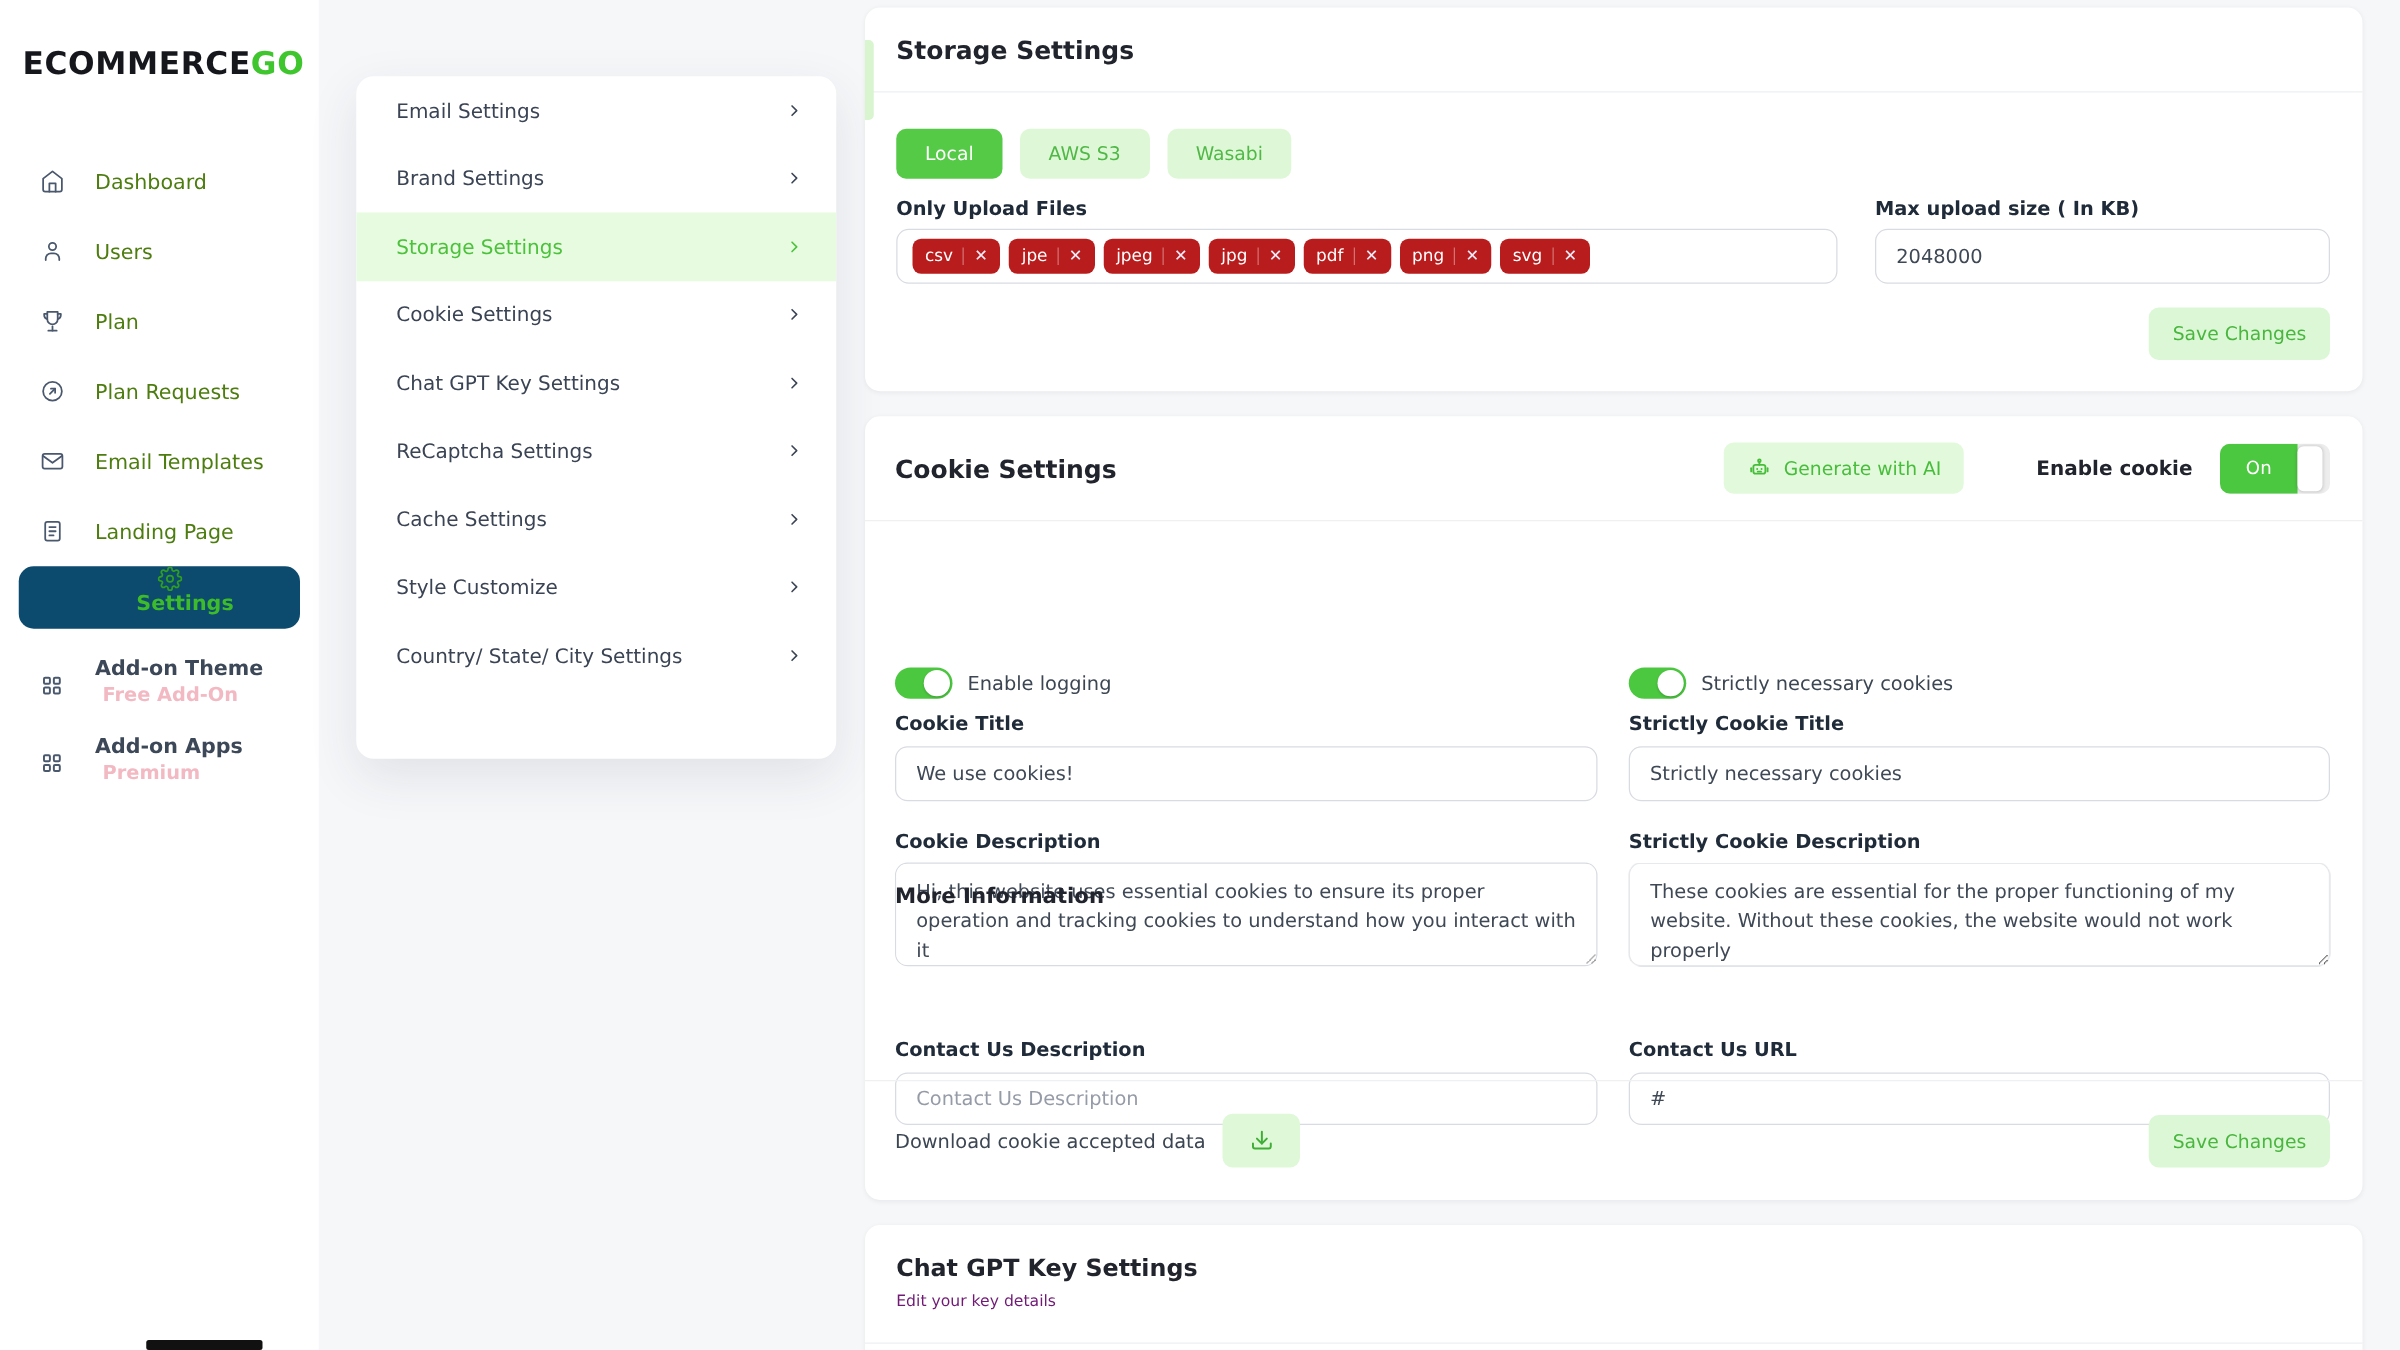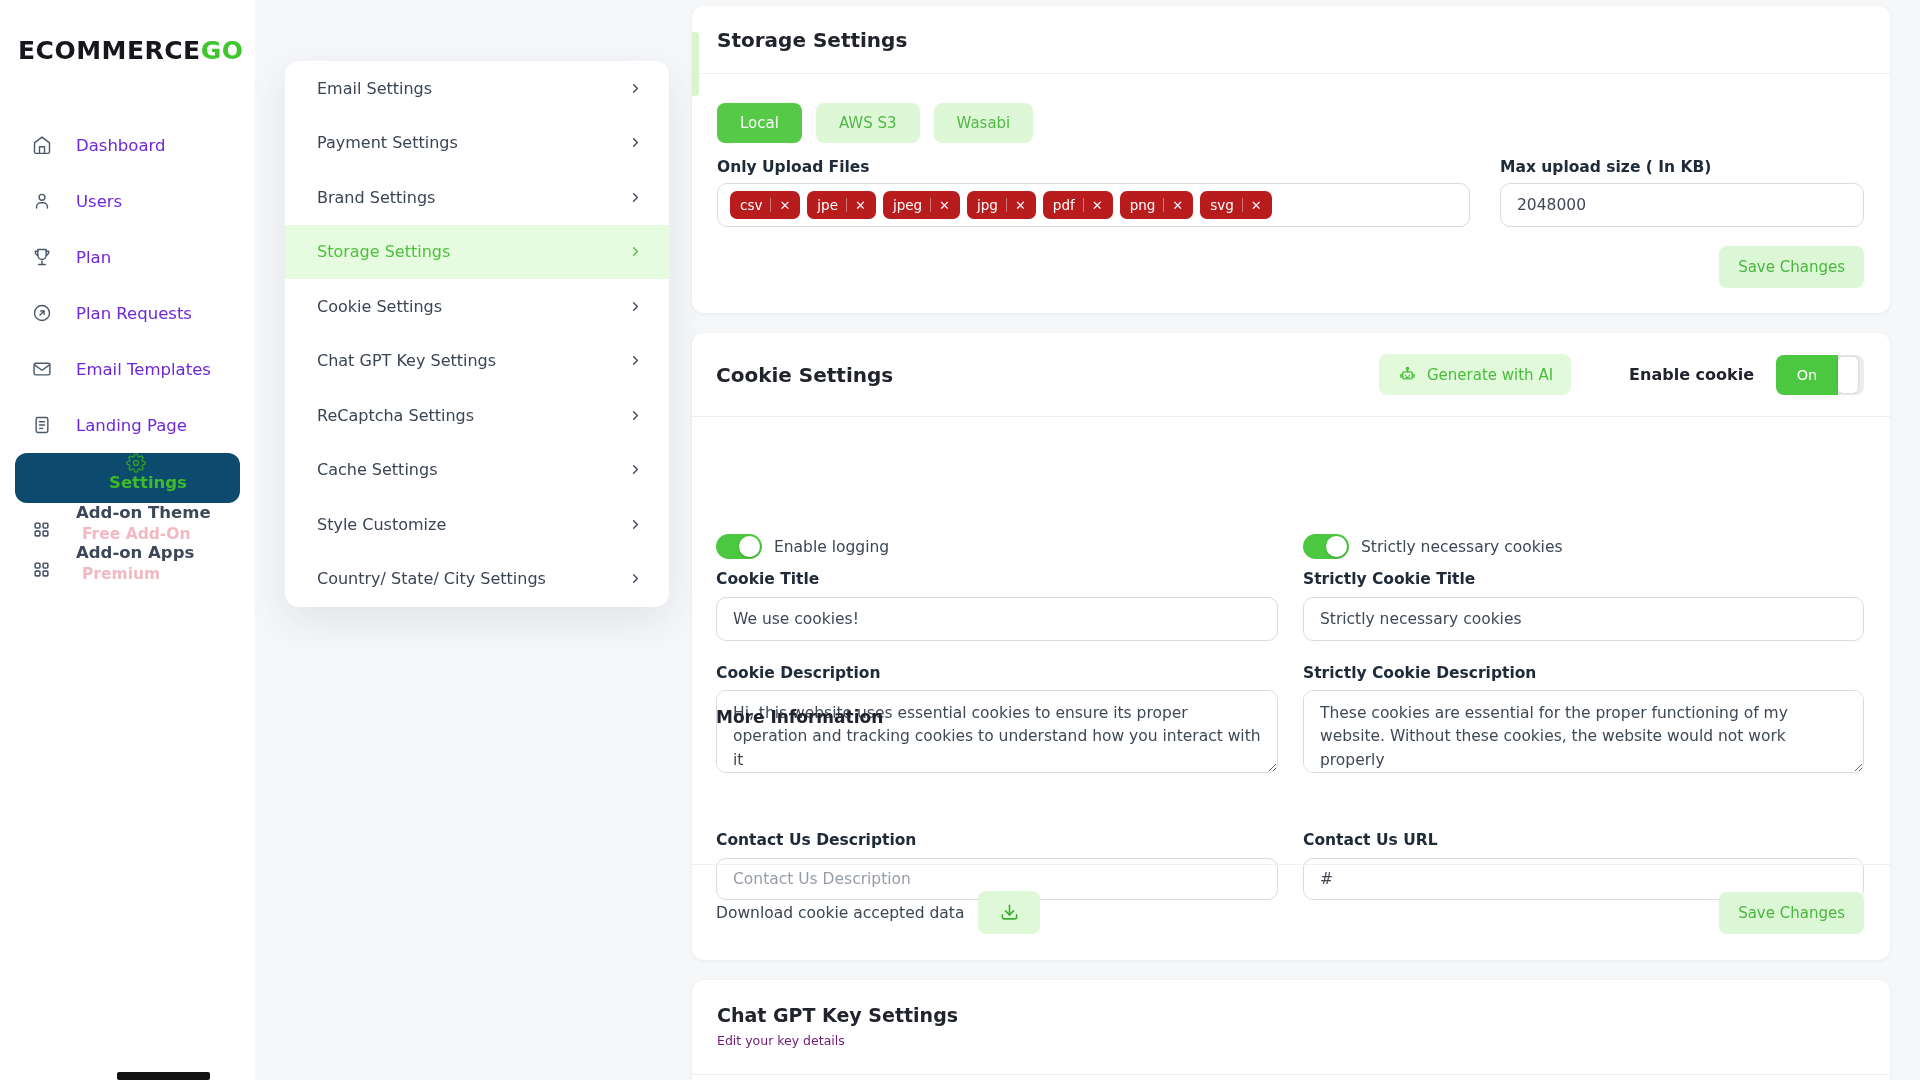--- a/index.html
+++ b/index.html
@@ -5,26 +5,26 @@
   * { box-sizing: border-box; margin: 0; padding: 0; }
   html,body { width:1920px; height:1080px; overflow:hidden; }
   body { font-family:"DejaVu Sans","Liberation Sans",sans-serif; background:#f6f7f9; }
   #app { position:relative; width:1920px; height:1080px; background:#f6f7f9;padding-left:40px; }
 
   
   .sidebar { position:absolute; left:0; top:0; width:255px; height:1080px; background:#ffffff; }
   .logo { position:absolute; left:18px; top:36px; font-size:25px; font-weight:800; letter-spacing:.5px; color:#15171c; white-space:nowrap; }
   .logo .accent { color:#3fc52e; }
   .nav { position:absolute; left:0; top:117px; width:100%; }
-  .nav-item { display:flex; align-items:center; height:56px; padding-left:32px; color:#6d28d9; font-size:16.5px; font-weight:500; cursor:pointer; }
+  .nav-item { display:flex; align-items:center; height:56px; padding-left:32px; color:#4d7c0f; font-size:16.5px; font-weight:500; cursor:pointer; }
   .nav-item .nicon { width:20px; height:20px; color:#4a586e; flex:0 0 20px; display:flex; align-items:center; }
   .nav-item .nlabel { margin-left:24px; }
   .nav-item.active { background:#0c4a6e; border-radius:12px; margin:0 15px; padding-left:17px; color:#3dbb2b; font-weight:700; height:50px;flex-direction:column; }
   .nav-item.active .nicon { color:#2f9e21; }
-  .addon-item { display:flex; align-items:center; padding-left:32px; cursor:pointer; }
+  .addon-item { display:flex; align-items:flex-start; padding-left:32px; margin-top:22px; cursor:pointer; }
   .addon-item .nicon { width:20px; height:20px; color:#4a586e; margin-top:14px; }
   .addon-text { margin-left:24px; }
   .addon-text .main { font-size:16.5px; font-weight:600; color:#3c4858; }
   .addon-text .sub { font-size:15.5px; font-weight:600; color:#f2b9c3; margin-top:3px; padding-left:6px; }
 
   
   .submenu { position:absolute; left:285px; top:61px; width:384px; height:546px; background:#fff; border-radius:14px; box-shadow:0 14px 40px rgba(45,50,70,.10); overflow:hidden; }
   .submenu-item { display:flex; align-items:center; justify-content:space-between; height:54.5px; padding:0 26px 0 32px; font-size:16px; color:#3b4454; cursor:pointer; }
   .submenu-item .chev { width:15px; height:15px; color:#3b4454; }
   .submenu-item.active { background:#e6fbdf; color:#4cc13b; }
@@ -206,28 +206,20 @@
   <div class="submenu">
     <div class="submenu-item">
       <span>Email Settings</span>
       <span class="chev">
           <svg viewBox="0 0 24 24" width="15" height="15" fill="none" stroke="currentColor" stroke-width="2" stroke-linecap="round" stroke-linejoin="round">
             <polyline points="9 6 15 12 9 18"></polyline>
           </svg>
         </span>
     </div>
     <div class="submenu-item">
-      <span>Payment Settings</span>
-      <span class="chev">
-          <svg viewBox="0 0 24 24" width="15" height="15" fill="none" stroke="currentColor" stroke-width="2" stroke-linecap="round" stroke-linejoin="round">
-            <polyline points="9 6 15 12 9 18"></polyline>
-          </svg>
-        </span>
-    </div>
-    <div class="submenu-item">
       <span>Brand Settings</span>
       <span class="chev">
           <svg viewBox="0 0 24 24" width="15" height="15" fill="none" stroke="currentColor" stroke-width="2" stroke-linecap="round" stroke-linejoin="round">
             <polyline points="9 6 15 12 9 18"></polyline>
           </svg>
         </span>
     </div>
     <div class="submenu-item active">
       <span>Storage Settings</span>
       <span class="chev">

